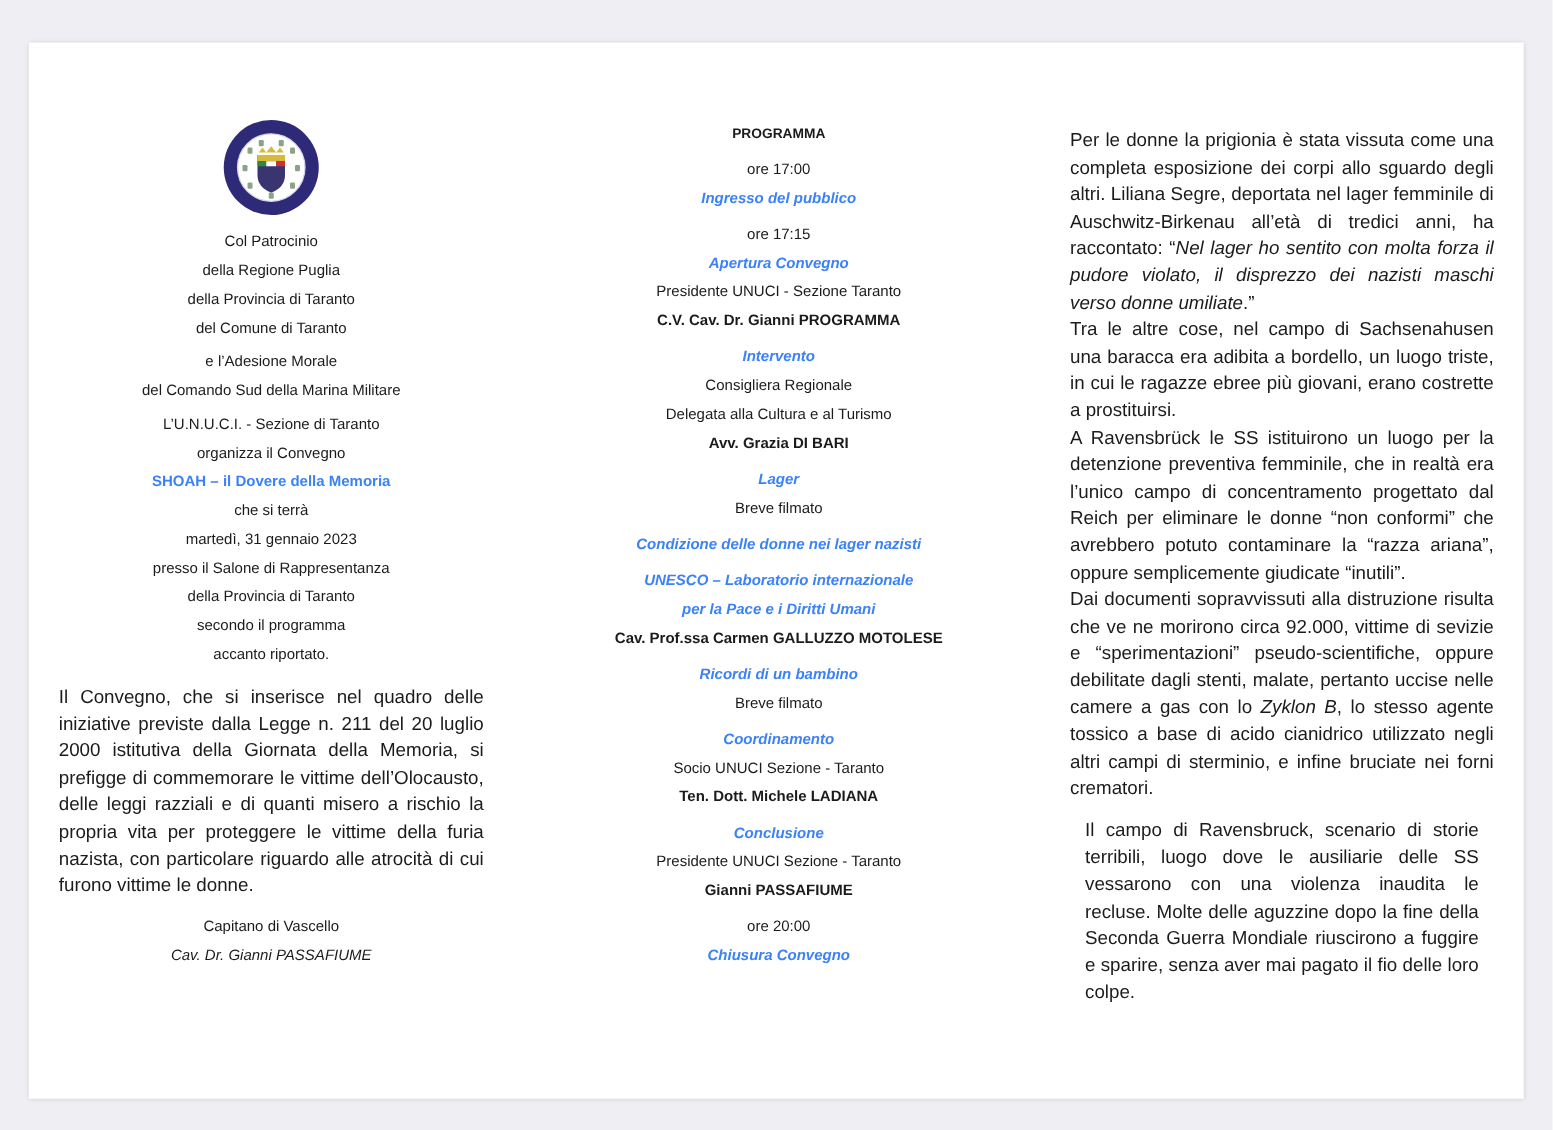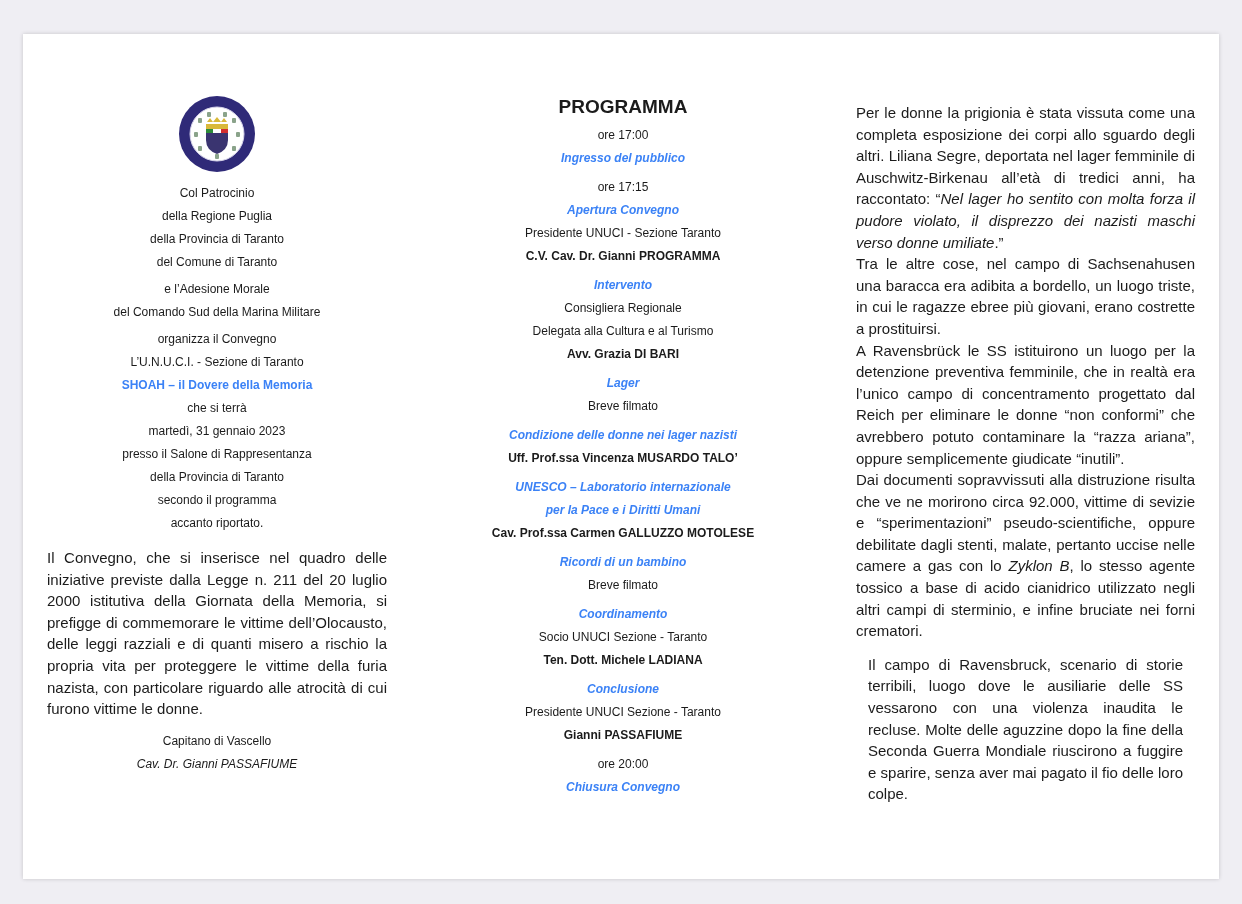--- a/index.html
+++ b/index.html
@@ -17,21 +17,21 @@
     .col-right { left: 833px; width: 339px; top: 68px; }
     .center { text-align: center; }
     .line { font-size: 12px; line-height: 23px; white-space: nowrap; }
     .gap { height: 4px; }
     .red { color: #3b82f6; }
     .bi { font-weight: bold; font-style: italic; }
     .b { font-weight: bold; }
     .i { font-style: italic; }
     .para { font-size: 15px; line-height: 21.6px; text-align: justify; }
     .logo { display: block; margin: 0 auto 8px auto; width: 80px; height: 80px; }
-    .prog-title { font-size: 19px; font-weight: bold; line-height: 22px; margin-bottom: 6px; }
+    .prog-title { font-size: 11px; font-weight: bold; line-height: 22px; margin-bottom: 6px; }
     .item { margin-bottom: 6px; }
     .sig { margin-top: 10px; }
   </style>
 </head>
 <body>
 
 <div class="page">
 
   <div class="col col-left center">
     <svg class="logo" viewBox="0 0 80 80">
@@ -63,22 +63,22 @@
       <div class="line">della Provincia di Taranto</div>
       <div class="line">del Comune di Taranto</div>
     </div>
     <div class="gap"></div>
     <div>
       <div class="line">e l’Adesione Morale</div>
       <div class="line">del Comando Sud della Marina Militare</div>
     </div>
     <div class="gap"></div>
     <div>
+      <div class="line">L’U.N.U.C.I. - Sezione di Taranto</div>
       <div class="line">organizza il Convegno</div>
-      <div class="line">L’U.N.U.C.I. - Sezione di Taranto</div>
       <div class="line red b">SHOAH – il Dovere della Memoria</div>
       <div class="line">che si terrà</div>
       <div class="line">martedì, 31 gennaio 2023</div>
       <div class="line">presso il Salone di Rappresentanza</div>
       <div class="line">della Provincia di Taranto</div>
       <div class="line">secondo il programma</div>
       <div class="line">accanto riportato.</div>
     </div>
     <div class="gap"></div>
     <p class="para" style="margin:8px 0 0 0;">Il Convegno, che si inserisce nel quadro delle iniziative previste dalla Legge n. 211 del 20 luglio 2000 istitutiva della Giornata della Memoria, si prefigge di commemorare le vittime dell’Olocausto, delle leggi razziali e di quanti misero a rischio la propria vita per proteggere le vittime della furia nazista, con particolare riguardo alle atrocità di cui furono vittime le donne.</p>
@@ -106,21 +106,20 @@
       <div class="line">Consigliera Regionale</div>
       <div class="line">Delegata alla Cultura e al Turismo</div>
       <div class="line b">Avv. Grazia DI BARI</div>
     </div>
     <div class="item">
       <div class="line red bi">Lager</div>
       <div class="line">Breve filmato</div>
     </div>
     <div class="item">
       <div class="line red bi">Condizione delle donne nei lager nazisti</div>
-      <div class="line b">Uff. Prof.ssa Vincenza MUSARDO TALO’</div>
     </div>
     <div class="item">
       <div class="line red bi">UNESCO – Laboratorio internazionale</div>
       <div class="line red bi">per la Pace e i Diritti Umani</div>
       <div class="line b">Cav. Prof.ssa Carmen GALLUZZO MOTOLESE</div>
     </div>
     <div class="item">
       <div class="line red bi">Ricordi di un bambino</div>
       <div class="line">Breve filmato</div>
     </div>

